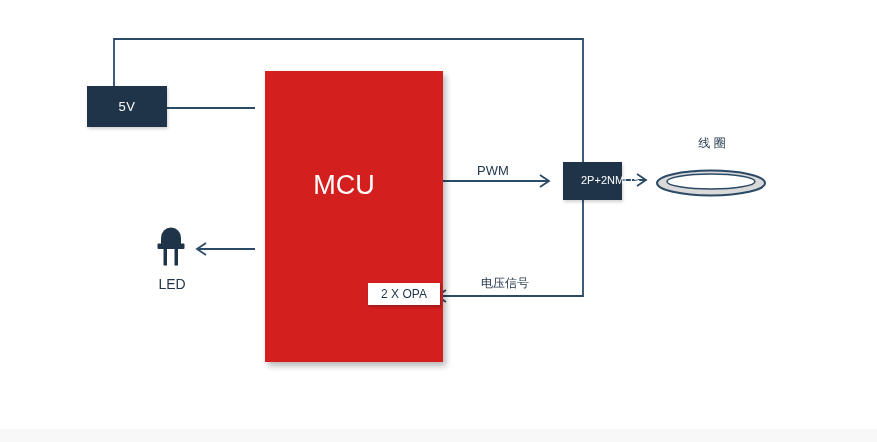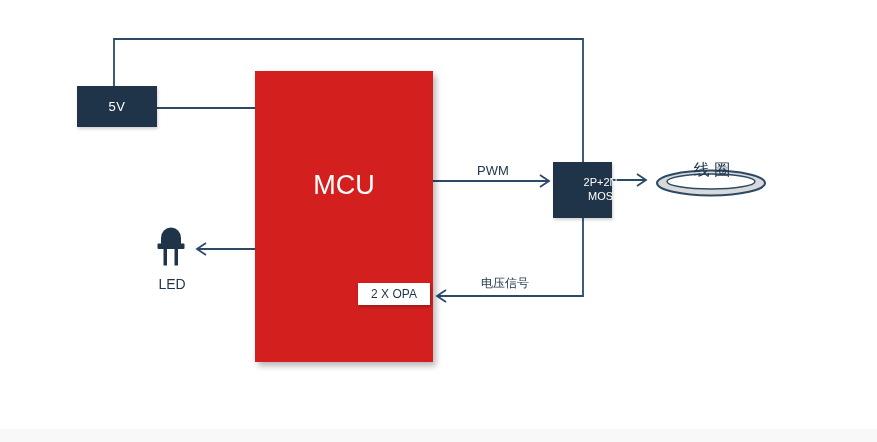--- a/index.html
+++ b/index.html
@@ -1,36 +1,36 @@
 <!DOCTYPE html>
 <html><head>
 <meta charset="utf-8">
 <style>
   html,body{margin:0;padding:0;background:#fff;}
   .canvas{
     position:relative;width:877px;height:442px;background:#ffffff;overflow:hidden;
     font-family:"Liberation Sans", sans-serif;
   }
   .lines-svg{position:absolute;left:0;top:0;width:877px;height:442px;}
-  .box{position:absolute;display:flex;align-items:center;justify-content:center;box-sizing:border-box;}
+  .box{position:absolute;display:flex;align-items:center;justify-content:center;box-sizing:border-box;margin-left:10px;}
   .navy-box{background:#1f3448;color:#ffffff;}
   .power-box{left:77px;top:86px;width:80px;height:41px;font-size:13px;letter-spacing:.5px;box-shadow:1px 2px 3px rgba(0,0,0,.18);}
   .mcu-block{
     left:255px;top:71px;width:178px;height:291px;background:#d3201f;color:#ffffff;
     box-shadow:3px 4px 6px rgba(0,0,0,.28);
   }
   .mcu-title{position:absolute;left:0;top:170px;width:178px;text-align:center;font-size:27px;color:#ffffff;}
   .mcu-sub{position:absolute;left:0;top:217px;width:178px;text-align:center;font-size:15px;color:#ffffff;letter-spacing:.5px;}
   .mcu-title,.mcu-sub{left:255px;}
-  .mos-box{left:553px;top:162px;width:59px;height:56px;font-size:11px;line-height:1.25;text-align:center;flex-direction:column;box-shadow:1px 2px 3px rgba(0,0,0,.18);padding-left:36px;}
+  .mos-box{left:553px;top:162px;width:59px;height:38px;font-size:11px;line-height:1.25;text-align:center;box-shadow:1px 2px 3px rgba(0,0,0,.18);padding-left:36px;}
   .opa-box{left:358px;top:283px;width:72px;height:22px;background:#ffffff;color:#1f3448;font-size:12px;box-shadow:1px 2px 3px rgba(0,0,0,.25);justify-content:center;}
   .lbl{position:absolute;color:#1f3448;text-align:center;}
   .lbl-pwm{left:463px;top:163px;width:60px;font-size:13px;}
   .lbl-voltage{left:465px;top:275px;width:80px;font-size:12px;}
-  .lbl-coil{left:681px;top:160px;width:62px;font-size:16px;}
+  .lbl-coil{left:681px;top:135px;width:62px;font-size:12px;}
   .lbl-led{left:153px;top:276px;width:38px;font-size:14px;}
   .footer-bar{position:absolute;left:0;top:429px;width:877px;height:13px;background:#f8f8f8;}
 </style>
 </head>
 <body>
 
 <div class="canvas">
 
   <svg class="lines-svg" viewBox="0 0 877 442" xmlns="http://www.w3.org/2000/svg">
     <g stroke="#2b4a66" stroke-width="1.8" fill="none">

